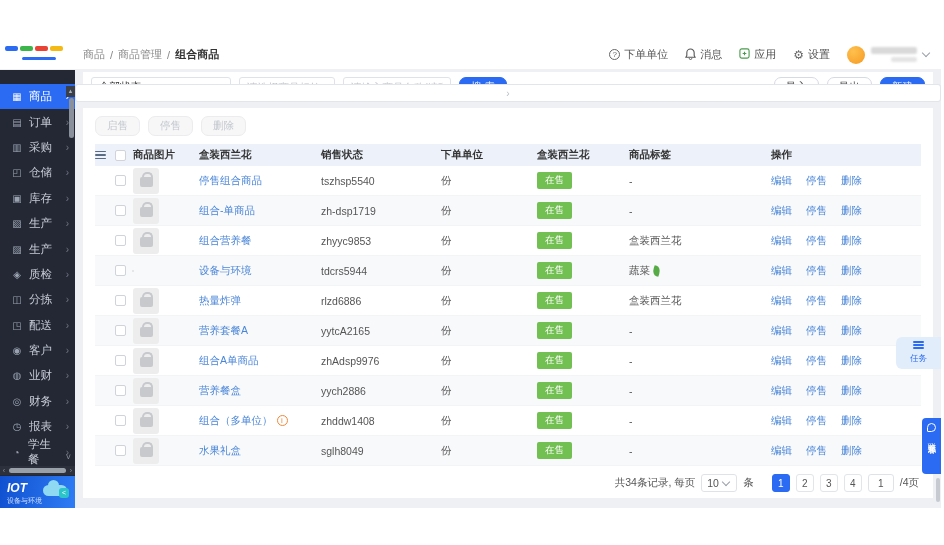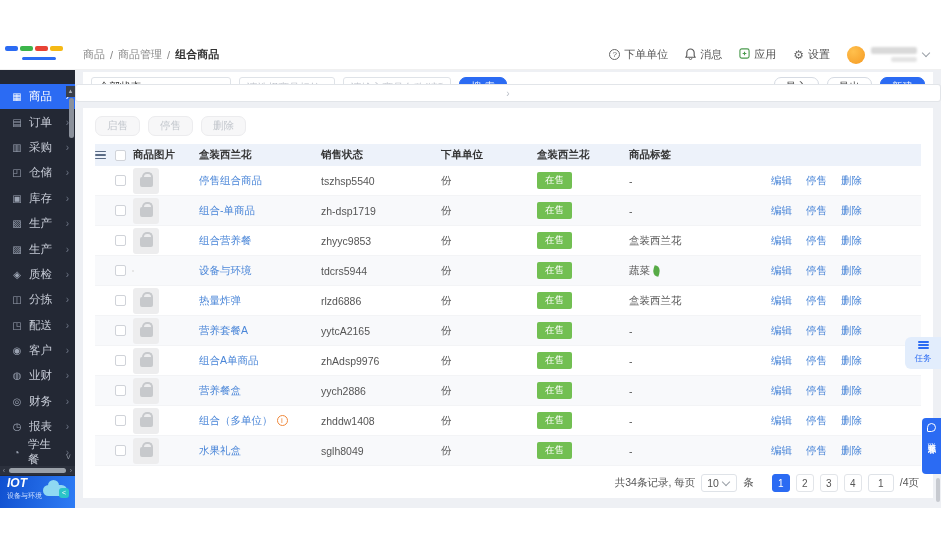--- a/index.html
+++ b/index.html
@@ -30,21 +30,21 @@
   .s-item .gl{font-size:10px;color:#9aa2b1;width:12px;text-align:center;}
   .s-item .arr{margin-left:auto;color:#6d7484;font-size:10px;}
   .s-item.active{background:#2b6bf3;color:#fff;}
   .s-item.active .gl,.s-item.active .arr{color:#fff;}
   .sb-up{position:absolute;top:16px;right:0;width:9px;height:11px;background:#3a3f4a;color:#aab0ba;font-size:6px;text-align:center;line-height:11px;}
   .sb-vthumb{position:absolute;top:28px;right:1px;width:5px;height:40px;background:#8b919c;border-radius:3px;}
   .sb-down{position:absolute;top:382px;right:4px;color:#8b919c;font-size:9px;}
   .hbar{position:absolute;top:396px;left:0;right:0;height:9px;background:#2b303c;display:flex;align-items:center;}
   .hbar .a{color:#8b919c;font-size:7px;width:8px;text-align:center;}
   .hbar .thumb{flex:1;height:5px;background:#9aa0a8;border-radius:3px;margin:0 1px;}
-  .iot{position:absolute;top:406px;left:0;right:0;height:32px;background:linear-gradient(100deg,#1050d0,#2e7cf5);color:#fff;padding:0 7px;cursor:pointer;}
+  .iot{position:absolute;top:406px;left:0;right:0;height:32px;background:linear-gradient(100deg,#1050d0,#2e7cf5);color:#fff;padding:5px 7px;cursor:pointer;}
   .iot .t{font-size:12px;font-weight:bold;font-style:italic;}
   .iot .s{font-size:7px;color:#cfe0ff;margin-top:1px;}
   .cloud{position:absolute;right:8px;top:9px;width:24px;height:11px;background:#8fd9f2;border-radius:7px;}
   .cloud::before{content:"";position:absolute;top:-5px;left:5px;width:11px;height:11px;background:#8fd9f2;border-radius:50%;}
   .cloud .share{position:absolute;right:-2px;bottom:-2px;width:10px;height:10px;background:#2bc4c9;border-radius:3px;color:#fff;font-size:7px;text-align:center;line-height:10px;}
   
   .main{position:absolute;top:30px;left:75px;right:0;bottom:0;background:#eef0f4;}
   .filter-card{margin:2px 8px 0 8px;background:#fff;padding:5px 8px;display:flex;align-items:center;gap:8px;}
   .sel{width:140px;height:20px;border:1px solid #dfe3e8;border-radius:3px;display:flex;align-items:center;padding:0 7px;font-size:10.5px;color:#333;background:#fff;cursor:pointer;}
   .sel .chev{margin-left:auto;margin-top:-2px;}
@@ -74,21 +74,21 @@
   .acts{display:flex;gap:14px;}
   .acts span{color:#4a86d8;cursor:pointer;}
   
   .pager{display:flex;align-items:center;justify-content:flex-end;gap:6px;margin-top:8px;font-size:10.5px;color:#555;padding-right:2px;}
   .psel{width:36px;height:18px;border:1px solid #dfe3e8;border-radius:3px;display:flex;align-items:center;padding:0 5px;gap:4px;cursor:pointer;background:#fff;}
   .pbtn{min-width:18px;height:18px;border:1px solid #e2e5e9;border-radius:3px;background:#fff;display:inline-flex;align-items:center;justify-content:center;font-size:10px;color:#555;cursor:pointer;}
   .pbtn.nav{color:#b9bec7;}
   .pbtn.on{background:#2b6bf3;border-color:#2b6bf3;color:#fff;}
   .jump{width:26px;height:18px;border:1px solid #dfe3e8;border-radius:3px;text-align:center;font-size:10px;color:#555;}
   
-  .tasks{position:absolute;right:0;top:297px;width:36px;height:32px;background:#e2edfc;border-radius:6px 0 0 6px;display:flex;flex-direction:column;align-items:center;justify-content:center;gap:4px;cursor:pointer;}
+  .tasks{position:absolute;right:0;top:297px;width:45px;height:32px;background:#e2edfc;border-radius:6px 0 0 6px;display:flex;flex-direction:column;align-items:center;justify-content:center;gap:4px;cursor:pointer;}
   .stack{width:11px;height:2px;background:#2b6bf3;border-radius:1px;box-shadow:0 3px 0 #2b6bf3,0 6px 0 #2b6bf3;margin-bottom:6px;}
   .tasks .lbl{font-size:8.5px;color:#2b6bf3;}
   .service{position:absolute;right:0;top:378px;width:19px;height:56px;background:#2b6bf3;border-radius:4px 0 0 4px;display:flex;flex-direction:column;align-items:center;padding-top:5px;gap:2px;cursor:pointer;}
   .chat{width:9px;height:9px;border:1.5px solid #fff;border-radius:50% 50% 50% 1px;margin-bottom:2px;}
   .service .vl{font-size:8.5px;color:#fff;line-height:1.15;writing-mode:vertical-lr;letter-spacing:1px;}
   .main-thumb{position:absolute;right:1px;top:438px;width:4px;height:24px;background:#c7cad0;border-radius:2px;}
 </style>
 </head>
 <body>
 
@@ -268,20 +268,21 @@
             <i></i>
             <i></i>
           </span>
           <span class="cb"></span>
           <span>商品图片</span>
           <span>盒装西兰花</span>
           <span>销售状态</span>
           <span>下单单位</span>
           <span>盒装西兰花</span>
           <span>商品标签</span>
+          <span>操作</span>
         </div>
       <div id="table-body">
           <div class="tr row">
             <span></span>
             <span class="cb"></span>
             <span>
               <span class="img-ph">
                 <span class="bag"></span>
               </span>
             </span>

